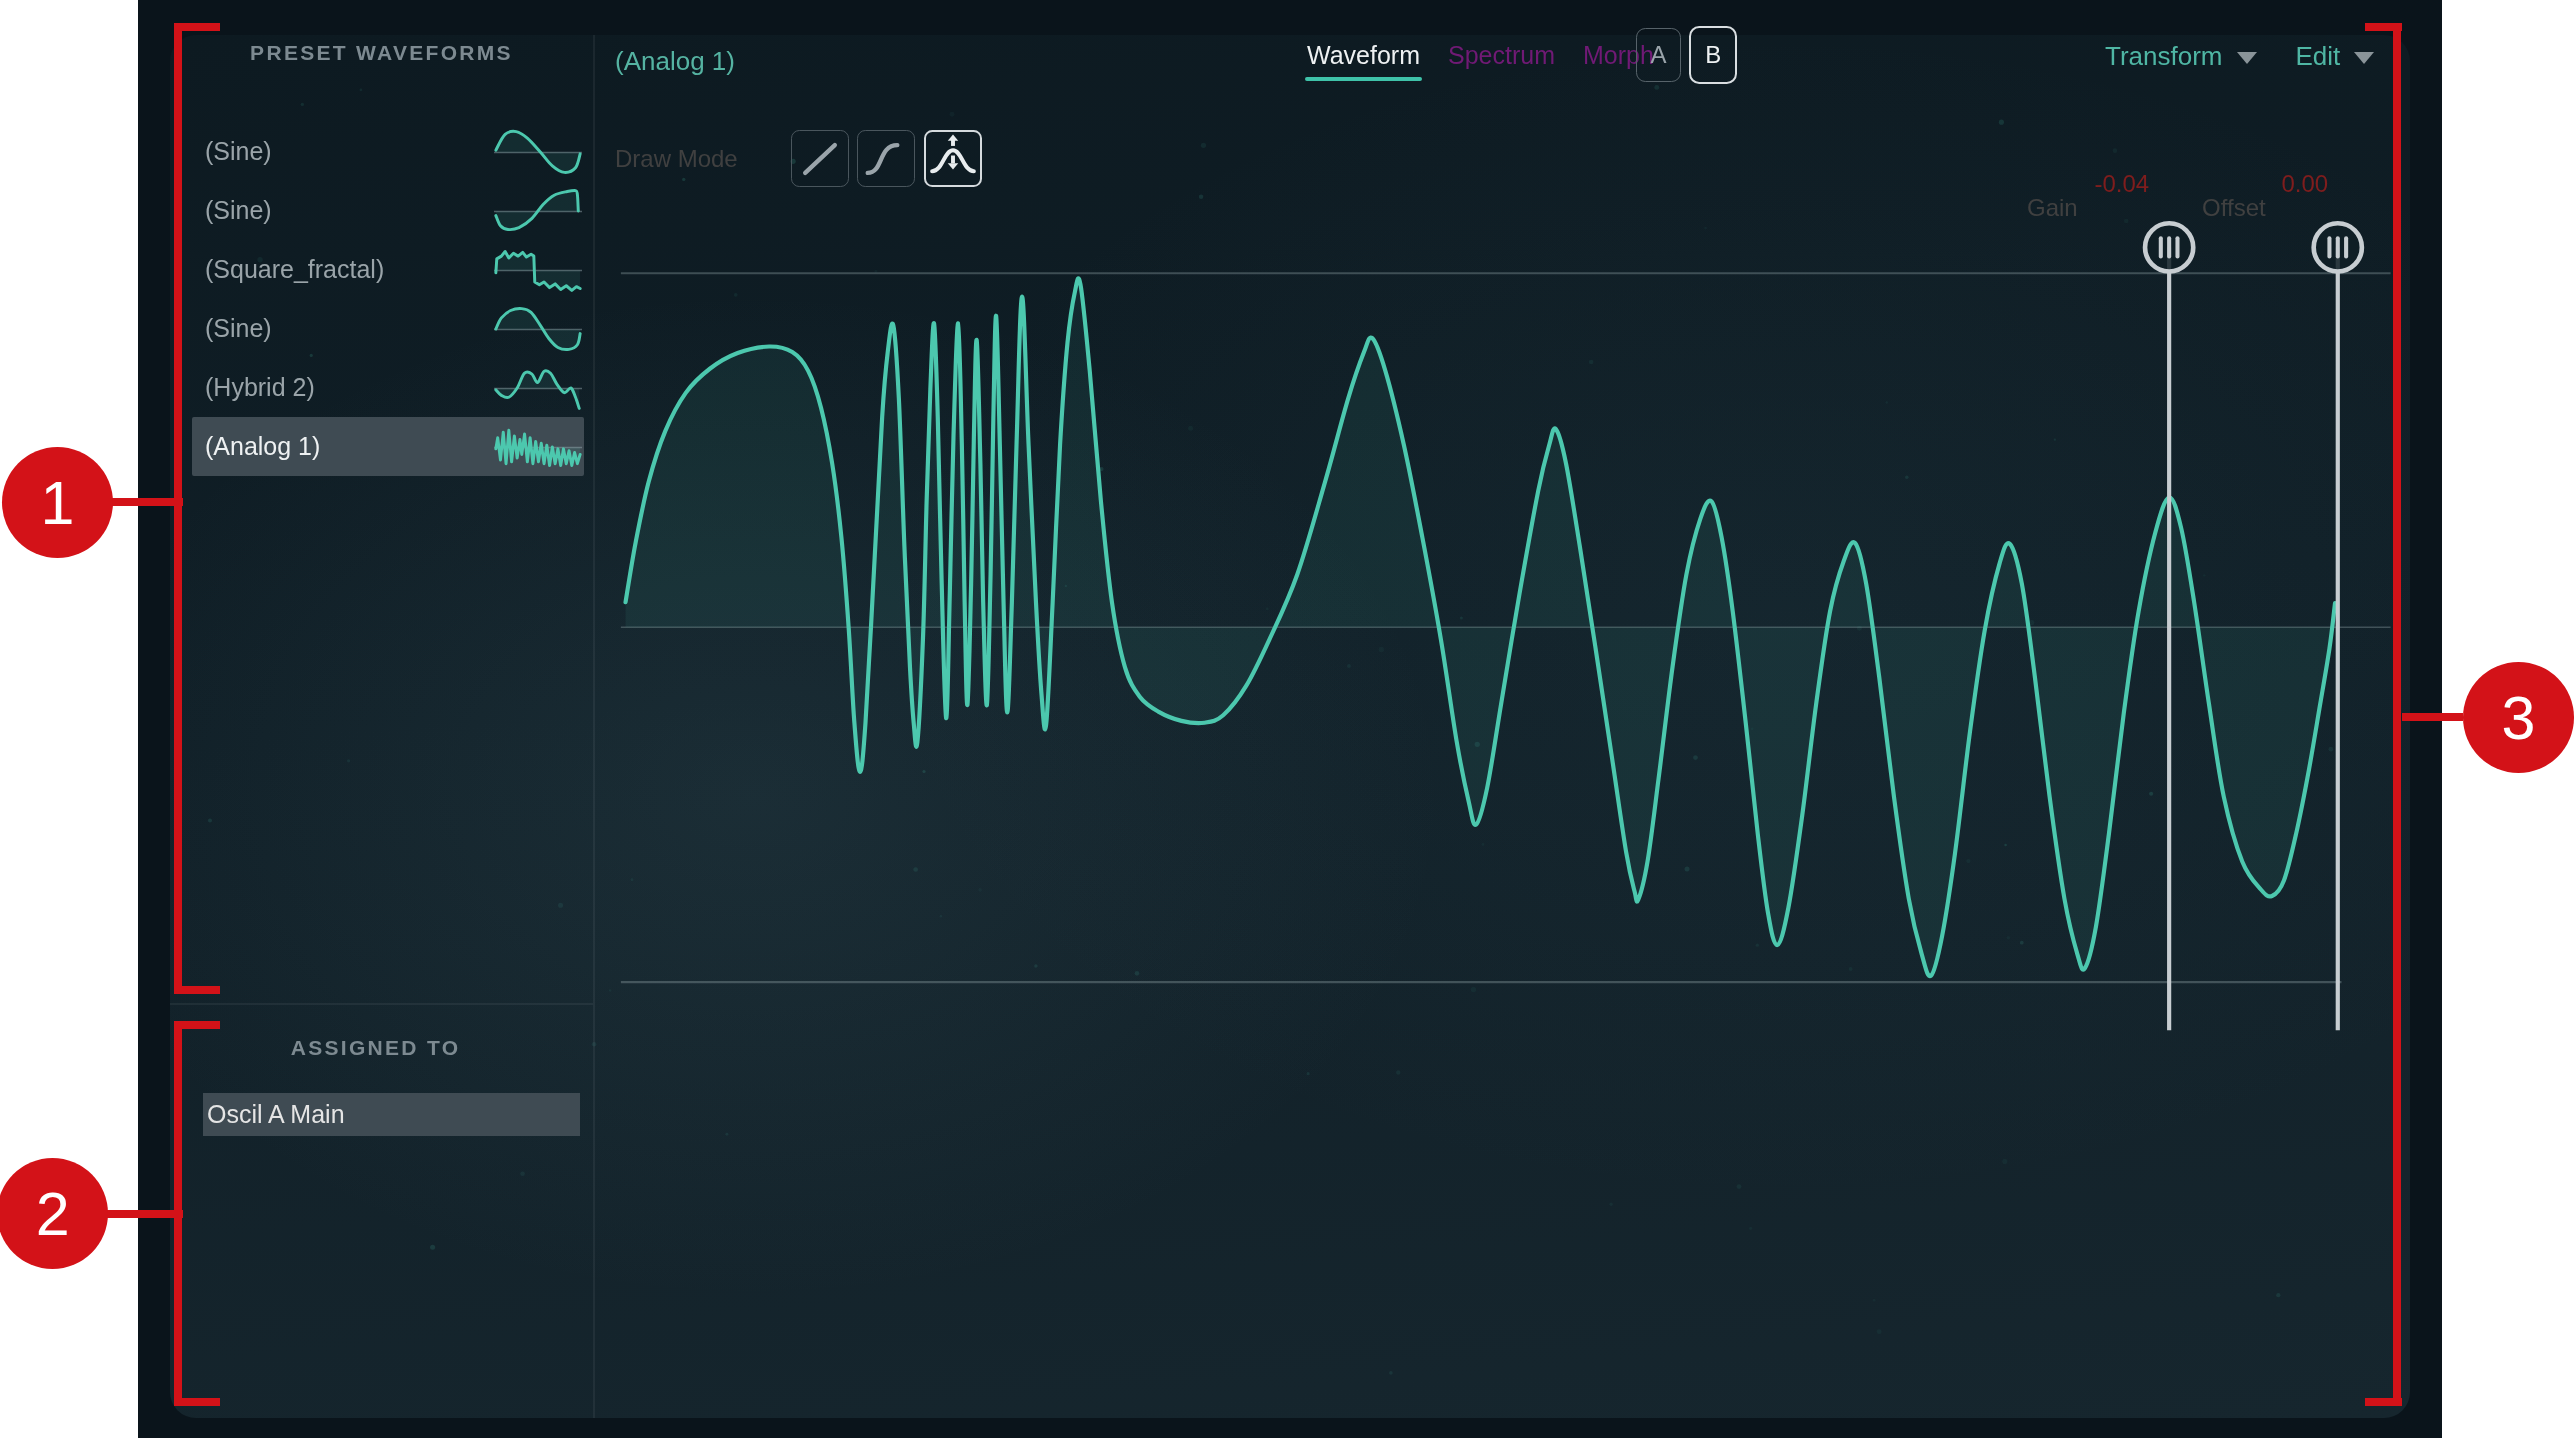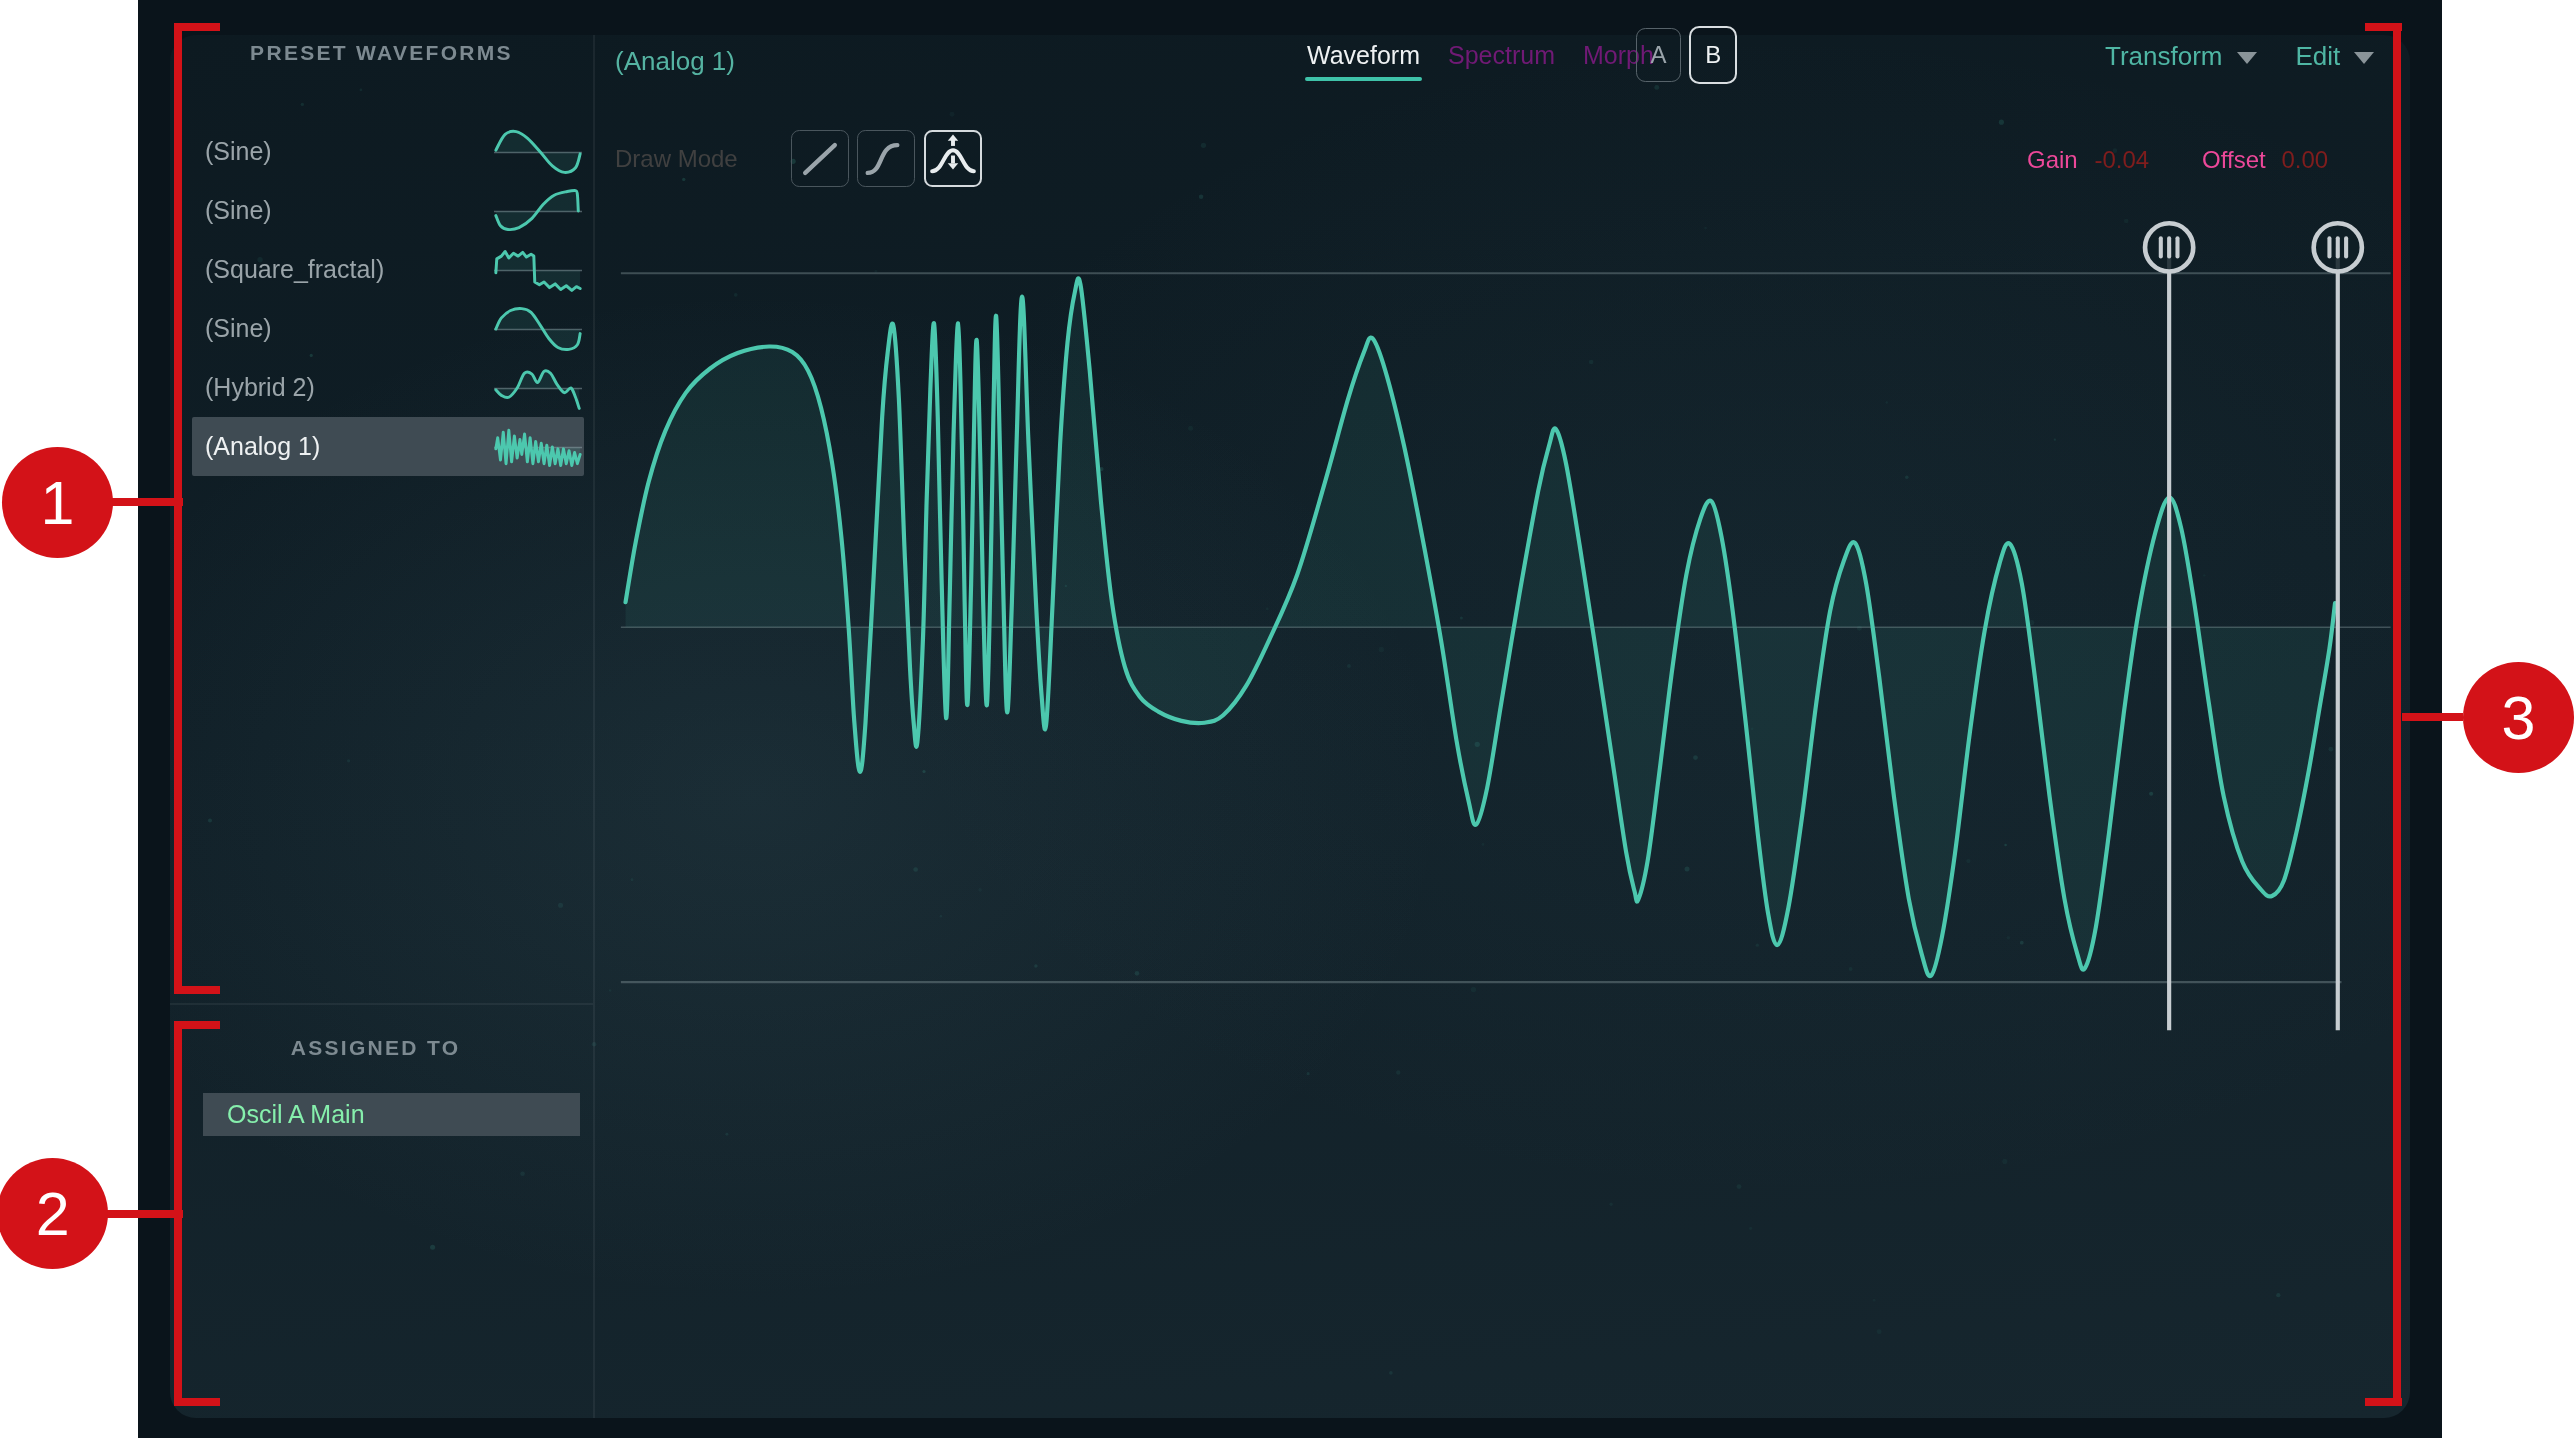--- a/index.html
+++ b/index.html
@@ -24,21 +24,21 @@
   #preset-header{left:170px;top:41px;}
   #assigned-header{left:164px;top:1036px;}
   #preset-list{left:170px;top:122px;width:423px;}
   .preset-row{height:59px;margin:0 9.3px 0 22px;padding-left:13px;display:flex;
     align-items:center;justify-content:space-between;color:#9aa4a9;font-size:25px;
     border-radius:1.9px;cursor:default;}
   .preset-row.selected{background:#3f4b53;color:#eef1f2;}
   .thumb{width:88px;height:52px;margin-right:1.9px;flex:0 0 auto;}
   #assigned-list{left:203px;top:1093px;width:377px;}
   .assigned-row{height:43px;background:#3f4b53;display:flex;align-items:center;
-    padding-left:24px;color:#86efac;font-size:25px;}
+    padding-left:4px;color:#e5e5e5;font-size:25px;}
 
   
   #wave-title{left:615px;top:46px;font-size:26px;color:#55b3a2;}
   #tab-bar{left:1307px;top:41px;display:flex;gap:28px;}
   .tab{font-size:25px;color:#701a75;position:relative;padding-bottom:11px;cursor:default;}
   .tab.active{color:#eef1f2;}
   .tab.active .tab-underline{position:absolute;left:-1.9px;right:-1.9px;bottom:0;height:3.7px;
     border-radius:1.9px;background:#3fc2a9;}
   #ab-group{left:1636px;top:26px;display:flex;gap:8.3px;align-items:center;}
   .ab-btn{width:43px;height:52px;border:1.9px solid #57636a;border-radius:9.3px;color:#9aa4aa;
@@ -49,21 +49,21 @@
   .caret{width:0;height:0;border-left:10.2px solid transparent;border-right:10.2px solid transparent;
     border-top:12px solid #8a9499;margin-top:3.7px;}
 
   
   #draw-mode-label{left:615px;top:145px;font-size:24px;color:#404040;}
   #tool-group{left:791px;top:130px;display:flex;gap:8.3px;}
   .tool-btn{width:58px;height:57px;border:1.9px solid #4a565d;border-radius:8.3px;color:#9aa4aa;
     display:flex;align-items:center;justify-content:center;background:transparent;box-sizing:border-box;}
   .tool-btn.active{border:2.8px solid #d5dadd;color:#e8ecee;}
   #gain-group{left:2027px;top:146px;display:flex;align-items:center;font-size:24px;}
-  .param-label{color:#ec4899;}
+  .param-label{color:#404040;margin-top:48px;}
   .param-value{color:#7f1d1d;}
   #gain-value{margin-left:16.7px;}
   #offset-label{margin-left:53px;}
   #offset-value{margin-left:15.8px;}
 
   
   #wave-layer{left:0;top:0;width:2576px;height:1438px;pointer-events:none;}
 
   
   .red{background:#d31218;position:absolute;}

